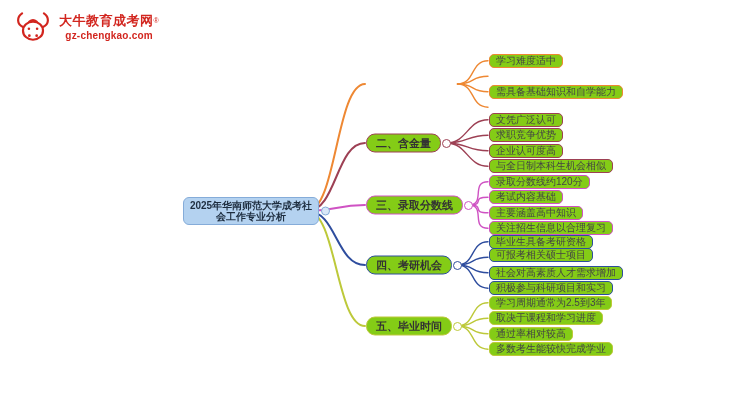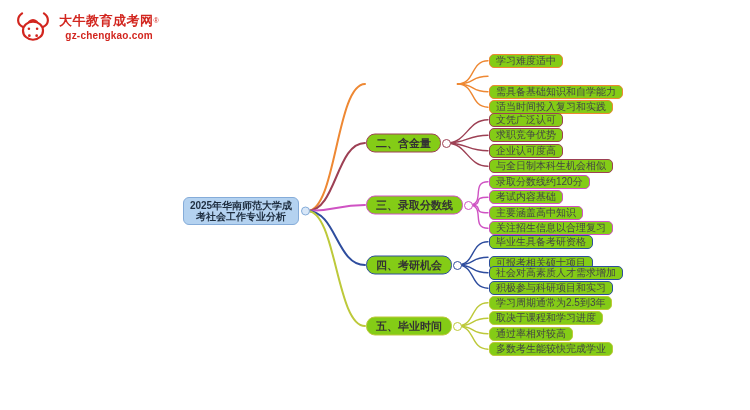--- a/index.html
+++ b/index.html
@@ -7,21 +7,21 @@
     width:750px;height:410px;overflow:hidden;background:#ffffff;
     font-family:"Liberation Sans","DejaVu Sans",sans-serif;
   }
   #canvas{position:relative;width:750px;height:410px;background:#fff;}
   #wires{position:absolute;left:0;top:0;z-index:1;}
 
   .node{position:absolute;z-index:2;background:#84cc16;box-sizing:border-box;}
 
   .central{
     left:183px;top:211px;transform:translateY(-50%);
-    width:116px;border:1px solid #85acd9;border-radius:6px;
+    width:136px;border:1px solid #85acd9;border-radius:6px;
     padding:2px 5px;font-size:10px;line-height:11px;font-weight:700;
     color:#1e2e40;text-align:center;word-break:break-all;
   }
   .handle{
     position:absolute;width:9px;height:9px;border-radius:50%;
     background:#fff;box-sizing:border-box;z-index:3;
     top:50%;transform:translateY(-50%);
   }
   .central .handle{right:-12px;border:1.5px solid #85acd9;background:#d8e7f8;}
 
@@ -97,34 +97,33 @@
     </div>
   </div>
 
   <div class="node central" id="central" style="background: rgb(180, 210, 240); border-color: rgb(133, 172, 217);">
     <span>2025年华南师范大学成考社会工作专业分析</span>
     <span class="handle" id="central-handle" style="border-color: rgb(133, 172, 217);"></span>
   </div>
 
     <div class="node leaf" style="left: 489px; top: 60.75px; border-color: rgb(238, 136, 51);">学习难度适中</div>
     <div class="node leaf" style="left: 489px; top: 91.75px; border-color: rgb(238, 136, 51);">需具备基础知识和自学能力</div>
-    <div class="node leaf" style="left: 489px; top: 107.25px; border-color: rgb(238, 136, 51);">适当时间投入复习和实践</div>
     <div class="node branch" style="left: 366px; top: 143px; border-color: rgb(157, 64, 84);"><span>二、含金量</span><span class="handle" style="border-color: rgb(157, 64, 84);"></span></div>
     <div class="node leaf" style="left: 489px; top: 119.75px; border-color: rgb(157, 64, 84);">文凭广泛认可</div>
     <div class="node leaf" style="left: 489px; top: 135.25px; border-color: rgb(157, 64, 84);">求职竞争优势</div>
     <div class="node leaf" style="left: 489px; top: 150.75px; border-color: rgb(157, 64, 84);">企业认可度高</div>
     <div class="node leaf" style="left: 489px; top: 166.25px; border-color: rgb(157, 64, 84);">与全日制本科生机会相似</div>
     <div class="node branch" style="left: 366px; top: 205px; border-color: rgb(207, 82, 195);"><span>三、录取分数线</span><span class="handle" style="border-color: rgb(207, 82, 195);"></span></div>
     <div class="node leaf" style="left: 489px; top: 181.75px; border-color: rgb(207, 82, 195);">录取分数线约120分</div>
     <div class="node leaf" style="left: 489px; top: 197.25px; border-color: rgb(207, 82, 195);">考试内容基础</div>
     <div class="node leaf" style="left: 489px; top: 212.75px; border-color: rgb(207, 82, 195);">主要涵盖高中知识</div>
     <div class="node leaf" style="left: 489px; top: 228.25px; border-color: rgb(207, 82, 195);">关注招生信息以合理复习</div>
     <div class="node branch" style="left: 366px; top: 265px; border-color: rgb(46, 77, 158);"><span>四、考研机会</span><span class="handle" style="border-color: rgb(46, 77, 158);"></span></div>
     <div class="node leaf" style="left: 489px; top: 241.75px; border-color: rgb(46, 77, 158);">毕业生具备考研资格</div>
-    <div class="node leaf" style="left: 489px; top: 263px; border-color: rgb(46, 77, 158);">可报考相关硕士项目</div>
+    <div class="node leaf" style="left: 489px; top: 255px; border-color: rgb(46, 77, 158);">可报考相关硕士项目</div>
     <div class="node leaf" style="left: 489px; top: 272.75px; border-color: rgb(46, 77, 158);">社会对高素质人才需求增加</div>
     <div class="node leaf" style="left: 489px; top: 288.25px; border-color: rgb(46, 77, 158);">积极参与科研项目和实习</div>
     <div class="node branch" style="left: 366px; top: 326px; border-color: rgb(189, 201, 58);"><span>五、毕业时间</span><span class="handle" style="border-color: rgb(189, 201, 58);"></span></div>
     <div class="node leaf" style="left: 489px; top: 302.75px; border-color: rgb(189, 201, 58);">学习周期通常为2.5到3年</div>
     <div class="node leaf" style="left: 489px; top: 318.25px; border-color: rgb(189, 201, 58);">取决于课程和学习进度</div>
     <div class="node leaf" style="left: 489px; top: 333.75px; border-color: rgb(189, 201, 58);">通过率相对较高</div>
     <div class="node leaf" style="left: 489px; top: 349.25px; border-color: rgb(189, 201, 58);">多数考生能较快完成学业</div>
   </div>
 
 </body></html>

